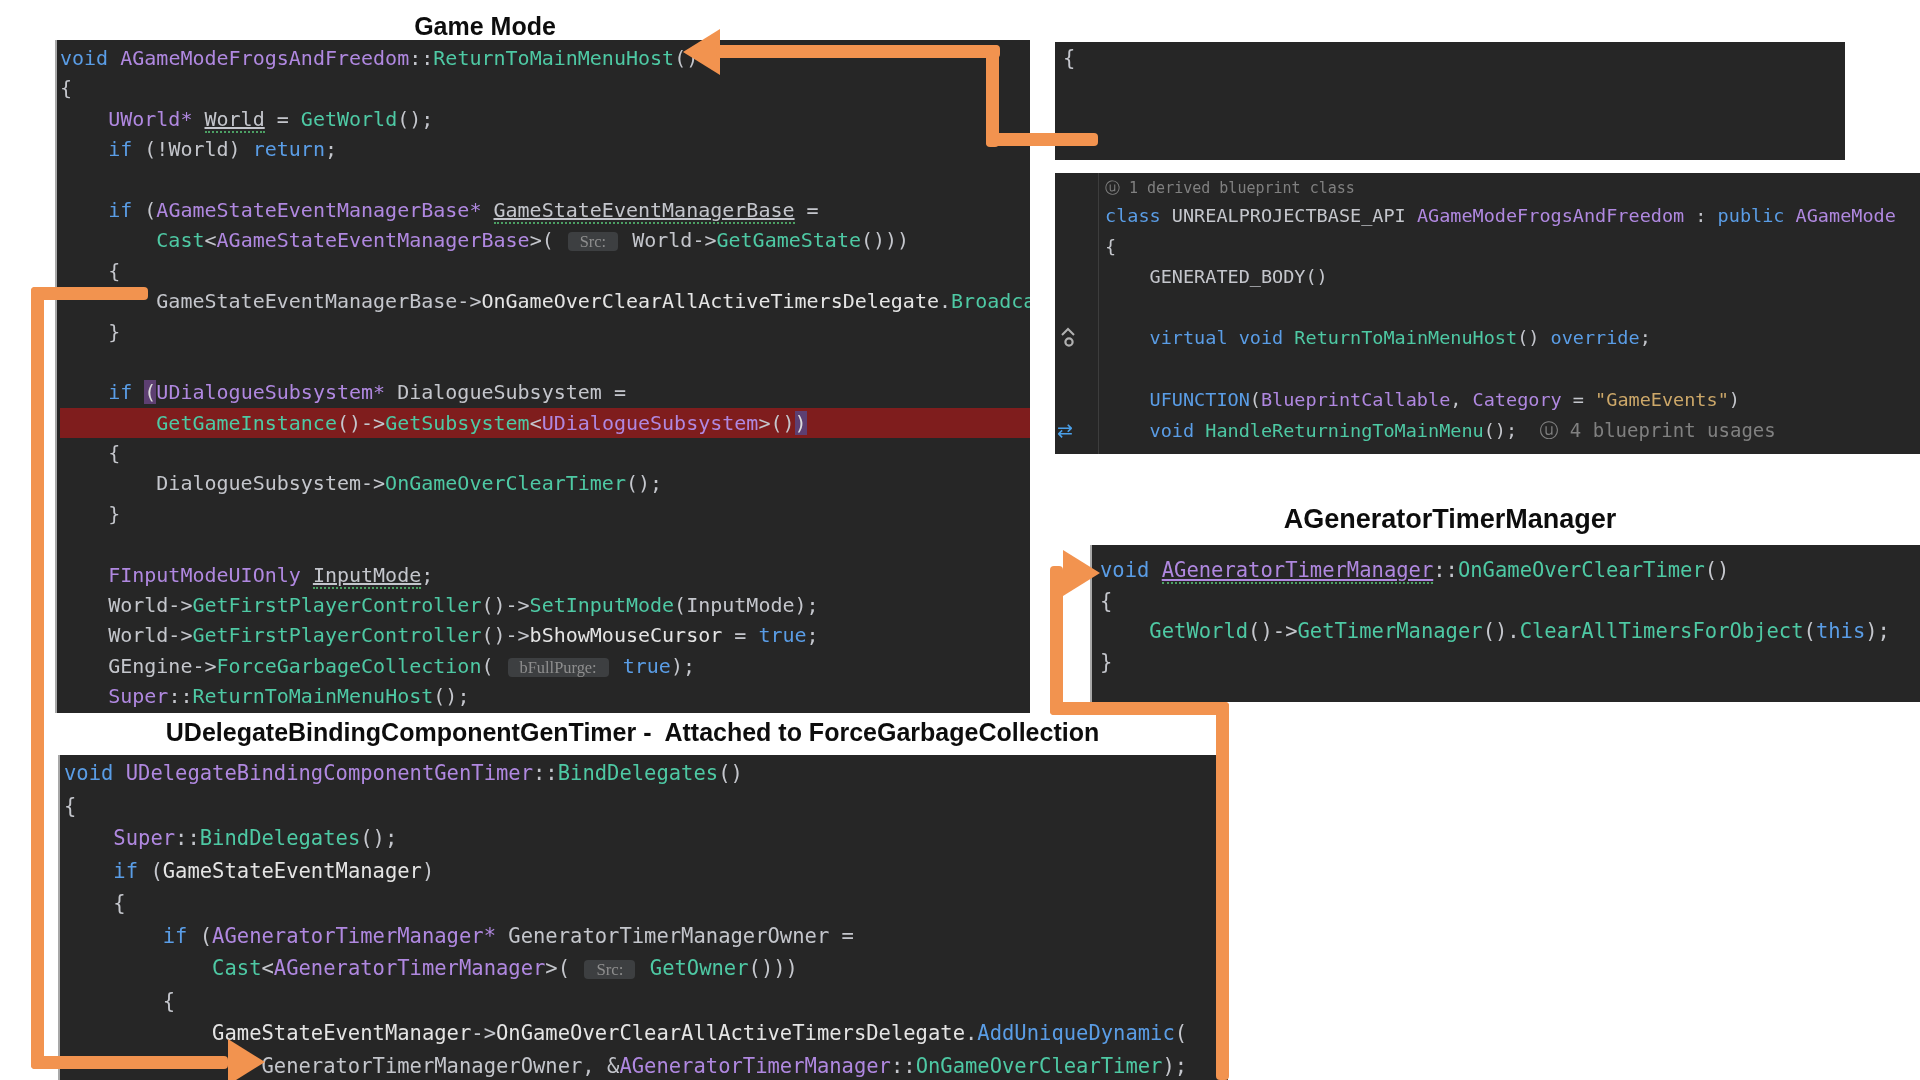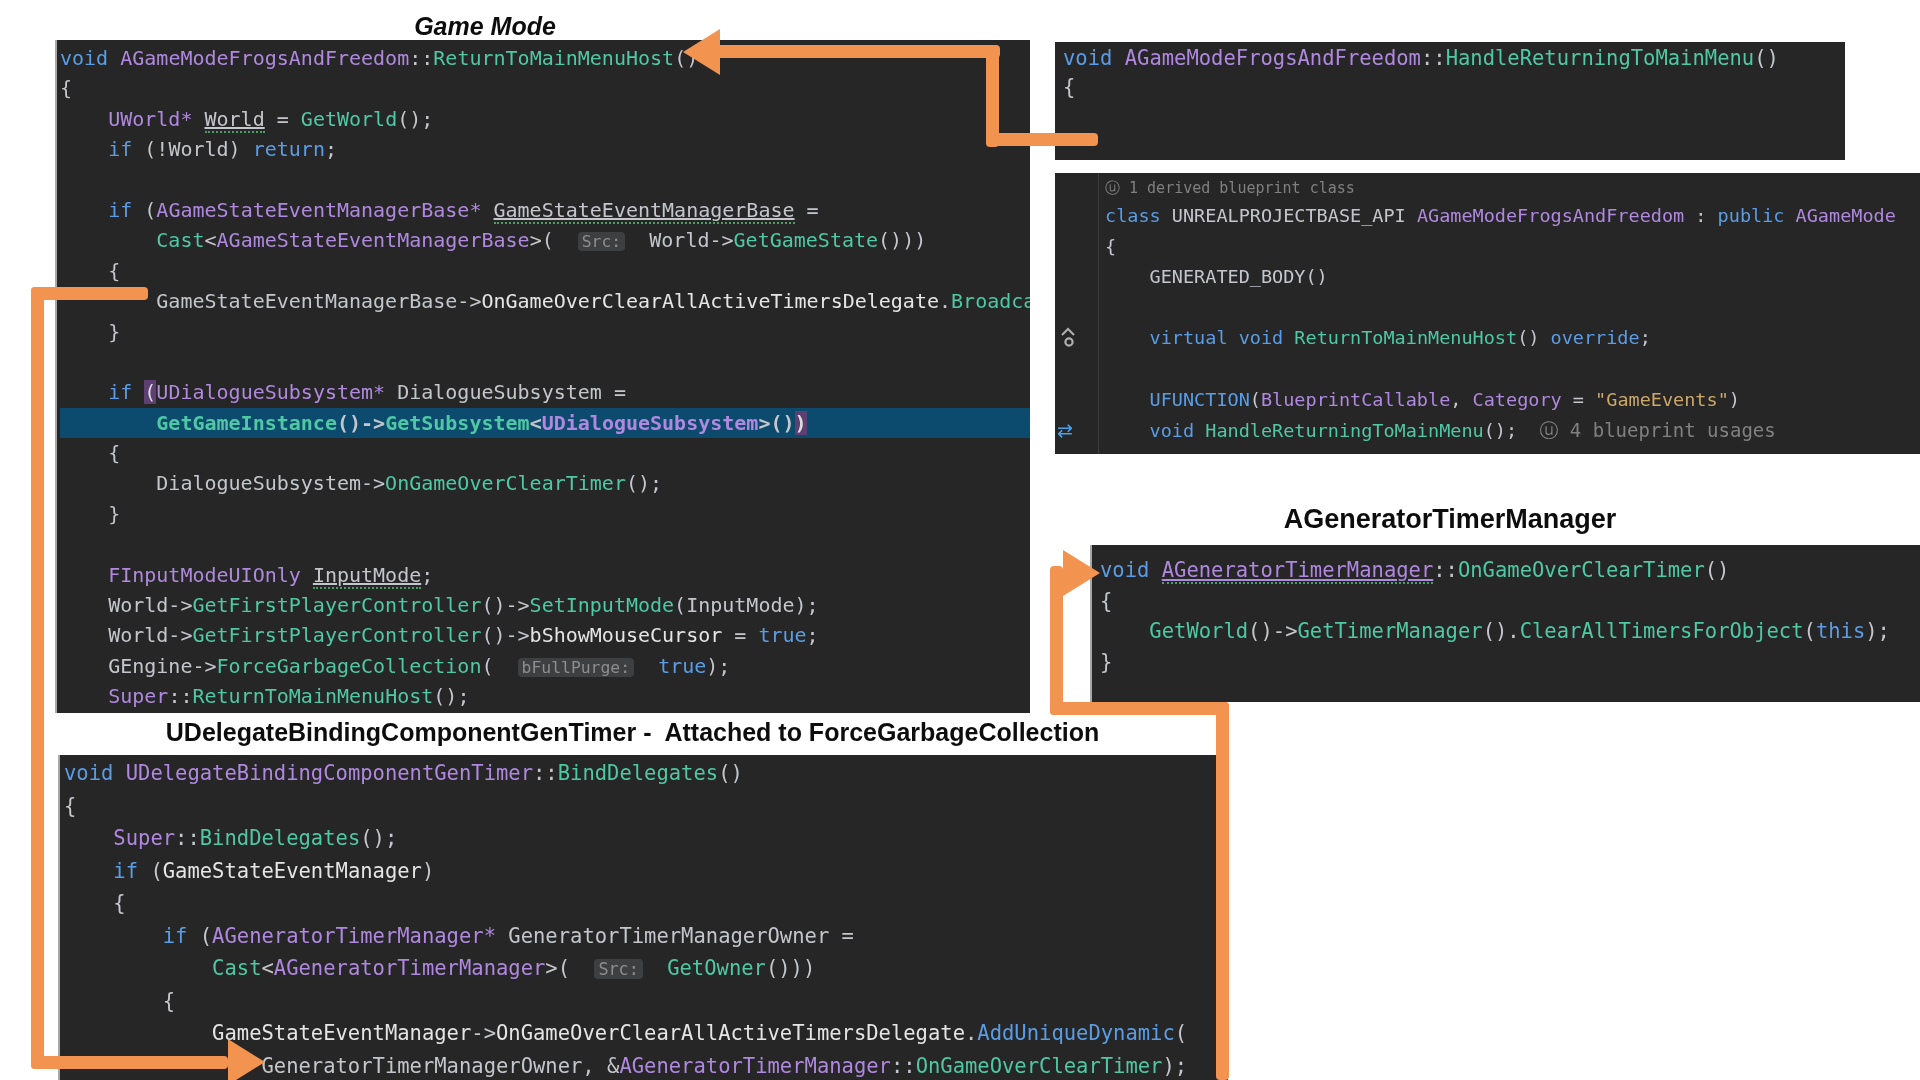--- a/index.html
+++ b/index.html
@@ -10,24 +10,24 @@
   .cl{white-space:pre;}
   
   .k{color:#5a9de6;}          
   .t{color:#b088e0;}          
   .m{color:#4ec9a4;}          
   .f{color:#e5e5e5;}          
   .p{color:#c4c6cc;}          
   .s{color:#cda869;}          
   .a{color:#808080;}          
   .sm{font-size:19px;}
-  .i{background:#3d3f41;color:#8e8e8e;border-radius:4px;padding:0 4px;margin:0 12px;font-size:0.82em;}
+  .i{background:#3d3f41;color:#8e8e8e;border-radius:4px;padding:0 12px;margin:0 2px;font-size:0.82em;font-family:Liberation Serif, serif;}
   .u{border-bottom:2px dotted #4ca064;text-decoration:underline;}
   .ph{background:#5d3f72;color:#dcdcdc;}
-  .hl{background:#0c4a6e;font-weight:bold;}
+  .hl{background:#7f1d1d;}
 
   #p1{left:55px;top:40px;width:970px;height:670px;font-size:20px;line-height:30.4px;
       padding:3px 0 0 3px;border-left:2px solid #a8a8a8;}
   #p1 .cl{height:30.4px;}
 
   #p2a{left:1055px;top:42px;width:782px;height:116px;font-size:20.5px;line-height:29px;
        padding:2px 0 0 8px;}
   #p2a .cl{height:29px;}
 
   #p2b{left:1055px;top:173px;width:1008px;height:279px;font-size:18.5px;line-height:30.6px;
@@ -38,42 +38,42 @@
 
   #p3{left:1090px;top:545px;width:830px;height:147px;font-size:20.5px;line-height:30.5px;
       padding:10px 0 0 8px;border-left:2px solid #a8a8a8;}
   #p3 .cl{height:30.5px;}
 
   #p4{left:58px;top:755px;width:1164px;height:325px;font-size:20.5px;line-height:32.5px;
       padding:2px 0 0 4px;border-left:2px solid #a8a8a8;}
   #p4 .cl{height:32.5px;}
 
   .lbl{position:absolute;font-weight:700;color:#0d0d0d;text-align:center;white-space:pre;z-index:2;}
-  #lbl1{left:285px;top:12px;width:400px;font-size:25px;font-style:italic;}
+  #lbl1{left:285px;top:12px;width:400px;font-size:25px;}
   #lbl3{left:1150px;top:504px;width:600px;font-size:27px;}
   #lbl4{left:60px;top:718px;width:1145px;font-size:25px;}
 
   .oseg{position:absolute;background:#f2934f;border-radius:4px;z-index:5;}
   .ohead-left{position:absolute;width:0;height:0;z-index:5;
     border-top:23px solid transparent;border-bottom:23px solid transparent;border-right:37px solid #f2934f;}
   .ohead-right{position:absolute;width:0;height:0;z-index:5;
     border-top:23px solid transparent;border-bottom:23px solid transparent;border-left:37px solid #f2934f;}
 
   .gutter-icon{position:absolute;z-index:3;}
   #bp-icon{left:1057px;top:419px;color:#4a9fe8;font-size:19px;font-family:"DejaVu Sans",sans-serif;}
 </style>
 </head>
 <body>
 
 <div id="lbl1" class="lbl">Game Mode</div>
 <div id="lbl3" class="lbl">AGeneratorTimerManager</div>
 <div id="lbl4" class="lbl">UDelegateBindingComponentGenTimer -  Attached to ForceGarbageCollection</div>
 
 <div id="p1" class="panel"><div class="cl"><span class="k">void </span><span class="t">AGameModeFrogsAndFreedom</span><span class="p">::</span><span class="m">ReturnToMainMenuHost</span><span class="p">()</span></div><div class="cl"><span class="p">{</span></div><div class="cl"><span class="t">    UWorld* </span><span class="p u">World</span><span class="p"> = </span><span class="m">GetWorld</span><span class="p">();</span></div><div class="cl"><span class="k">    if </span><span class="p">(!World) </span><span class="k">return</span><span class="p">;</span></div><div class="cl">&nbsp;</div><div class="cl"><span class="k">    if </span><span class="p">(</span><span class="t">AGameStateEventManagerBase*</span><span class="p"> </span><span class="p u">GameStateEventManagerBase</span><span class="p"> =</span></div><div class="cl"><span class="m">        Cast</span><span class="p">&lt;</span><span class="t">AGameStateEventManagerBase</span><span class="p">&gt;( </span><span class="i">Src:</span><span class="p"> World-&gt;</span><span class="m">GetGameState</span><span class="p">()))</span></div><div class="cl"><span class="p">    {</span></div><div class="cl"><span class="p">        GameStateEventManagerBase-&gt;</span><span class="f">OnGameOverClearAllActiveTimersDelegate</span><span class="p">.</span><span class="m">Broadcast</span><span class="p">()</span></div><div class="cl"><span class="p">    }</span></div><div class="cl">&nbsp;</div><div class="cl"><span class="k">    if </span><span class="ph">(</span><span class="t">UDialogueSubsystem*</span><span class="p"> DialogueSubsystem =</span></div><div class="cl hl"><span class="m">        GetGameInstance</span><span class="p">()-&gt;</span><span class="m">GetSubsystem</span><span class="p">&lt;</span><span class="t">UDialogueSubsystem</span><span class="p">&gt;()</span><span class="ph">)</span></div><div class="cl"><span class="p">    {</span></div><div class="cl"><span class="p">        DialogueSubsystem-&gt;</span><span class="m">OnGameOverClearTimer</span><span class="p">();</span></div><div class="cl"><span class="p">    }</span></div><div class="cl">&nbsp;</div><div class="cl"><span class="t">    FInputModeUIOnly </span><span class="p u">InputMode</span><span class="p">;</span></div><div class="cl"><span class="p">    World-&gt;</span><span class="m">GetFirstPlayerController</span><span class="p">()-&gt;</span><span class="m">SetInputMode</span><span class="p">(InputMode);</span></div><div class="cl"><span class="p">    World-&gt;</span><span class="m">GetFirstPlayerController</span><span class="p">()-&gt;</span><span class="f">bShowMouseCursor</span><span class="p"> = </span><span class="k">true</span><span class="p">;</span></div><div class="cl"><span class="p">    GEngine-&gt;</span><span class="m">ForceGarbageCollection</span><span class="p">( </span><span class="i">bFullPurge:</span><span class="p"> </span><span class="k">true</span><span class="p">);</span></div><div class="cl"><span class="t">    Super</span><span class="p">::</span><span class="m">ReturnToMainMenuHost</span><span class="p">();</span></div></div>
-<div id="p2a" class="panel"><div class="cl"><span class="k">void </span><span class="t">AGameModeFrogsAndFreedom</span><span class="p">::</span><span class="m">HandleReturningToMainMenu</span><span class="p">()</span></div><div class="cl"><span class="p">{</span></div><div class="cl">&nbsp;</div></div>
+<div id="p2a" class="panel"><div class="cl"><span class="p">{</span></div><div class="cl">&nbsp;</div></div>
 <div id="p2b" class="panel"><div class="cl ann"><span class="a">ⓤ 1 derived blueprint class</span></div><div class="cl"><span class="k">class </span><span class="p">UNREALPROJECTBASE_API </span><span class="t">AGameModeFrogsAndFreedom</span><span class="p"> : </span><span class="k">public</span><span class="t"> AGameMode</span></div><div class="cl"><span class="p">{</span></div><div class="cl"><span class="p">    GENERATED_BODY()</span></div><div class="cl">&nbsp;</div><div class="cl"><span class="k">    virtual void </span><span class="m">ReturnToMainMenuHost</span><span class="p">() </span><span class="k">override</span><span class="p">;</span></div><div class="cl">&nbsp;</div><div class="cl"><span class="k">    UFUNCTION</span><span class="p">(</span><span class="t">BlueprintCallable</span><span class="p">, </span><span class="t">Category</span><span class="p"> = </span><span class="s">"GameEvents"</span><span class="p">)</span></div><div class="cl"><span class="k">    void </span><span class="m">HandleReturningToMainMenu</span><span class="p">();  </span><span class="a sm">ⓤ 4 blueprint usages</span></div></div>
 <div id="p3" class="panel"><div class="cl"><span class="k">void </span><span class="t u">AGeneratorTimerManager</span><span class="p">::</span><span class="m">OnGameOverClearTimer</span><span class="p">()</span></div><div class="cl"><span class="p">{</span></div><div class="cl"><span class="m">    GetWorld</span><span class="p">()-&gt;</span><span class="m">GetTimerManager</span><span class="p">().</span><span class="m">ClearAllTimersForObject</span><span class="p">(</span><span class="k">this</span><span class="p">);</span></div><div class="cl"><span class="p">}</span></div></div>
 <div id="p4" class="panel"><div class="cl"><span class="k">void </span><span class="t">UDelegateBindingComponentGenTimer</span><span class="p">::</span><span class="m">BindDelegates</span><span class="p">()</span></div><div class="cl"><span class="p">{</span></div><div class="cl"><span class="t">    Super</span><span class="p">::</span><span class="m">BindDelegates</span><span class="p">();</span></div><div class="cl"><span class="k">    if </span><span class="p">(</span><span class="f">GameStateEventManager</span><span class="p">)</span></div><div class="cl"><span class="p">    {</span></div><div class="cl"><span class="k">        if </span><span class="p">(</span><span class="t">AGeneratorTimerManager*</span><span class="p"> GeneratorTimerManagerOwner =</span></div><div class="cl"><span class="m">            Cast</span><span class="p">&lt;</span><span class="t">AGeneratorTimerManager</span><span class="p">&gt;( </span><span class="i">Src:</span><span class="p"> </span><span class="m">GetOwner</span><span class="p">()))</span></div><div class="cl"><span class="p">        {</span></div><div class="cl"><span class="f">            GameStateEventManager</span><span class="p">-&gt;</span><span class="f">OnGameOverClearAllActiveTimersDelegate</span><span class="p">.</span><span class="k">AddUniqueDynamic</span><span class="p">(</span></div><div class="cl"><span class="p">                GeneratorTimerManagerOwner, &amp;</span><span class="t">AGeneratorTimerManager</span><span class="p">::</span><span class="m">OnGameOverClearTimer</span><span class="p">);</span></div></div>
 
 <div class="gutter-icon" style="left:1060px;top:327px;">
   <svg width="16" height="22" viewBox="0 0 16 22">
     <path d="M2 8 L8 2 L14 8" stroke="#b0b0b0" fill="none" stroke-width="2"></path>
     <circle cx="9" cy="15" r="3.6" stroke="#b0b0b0" fill="none" stroke-width="2.2"></circle>
   </svg>
 </div>

